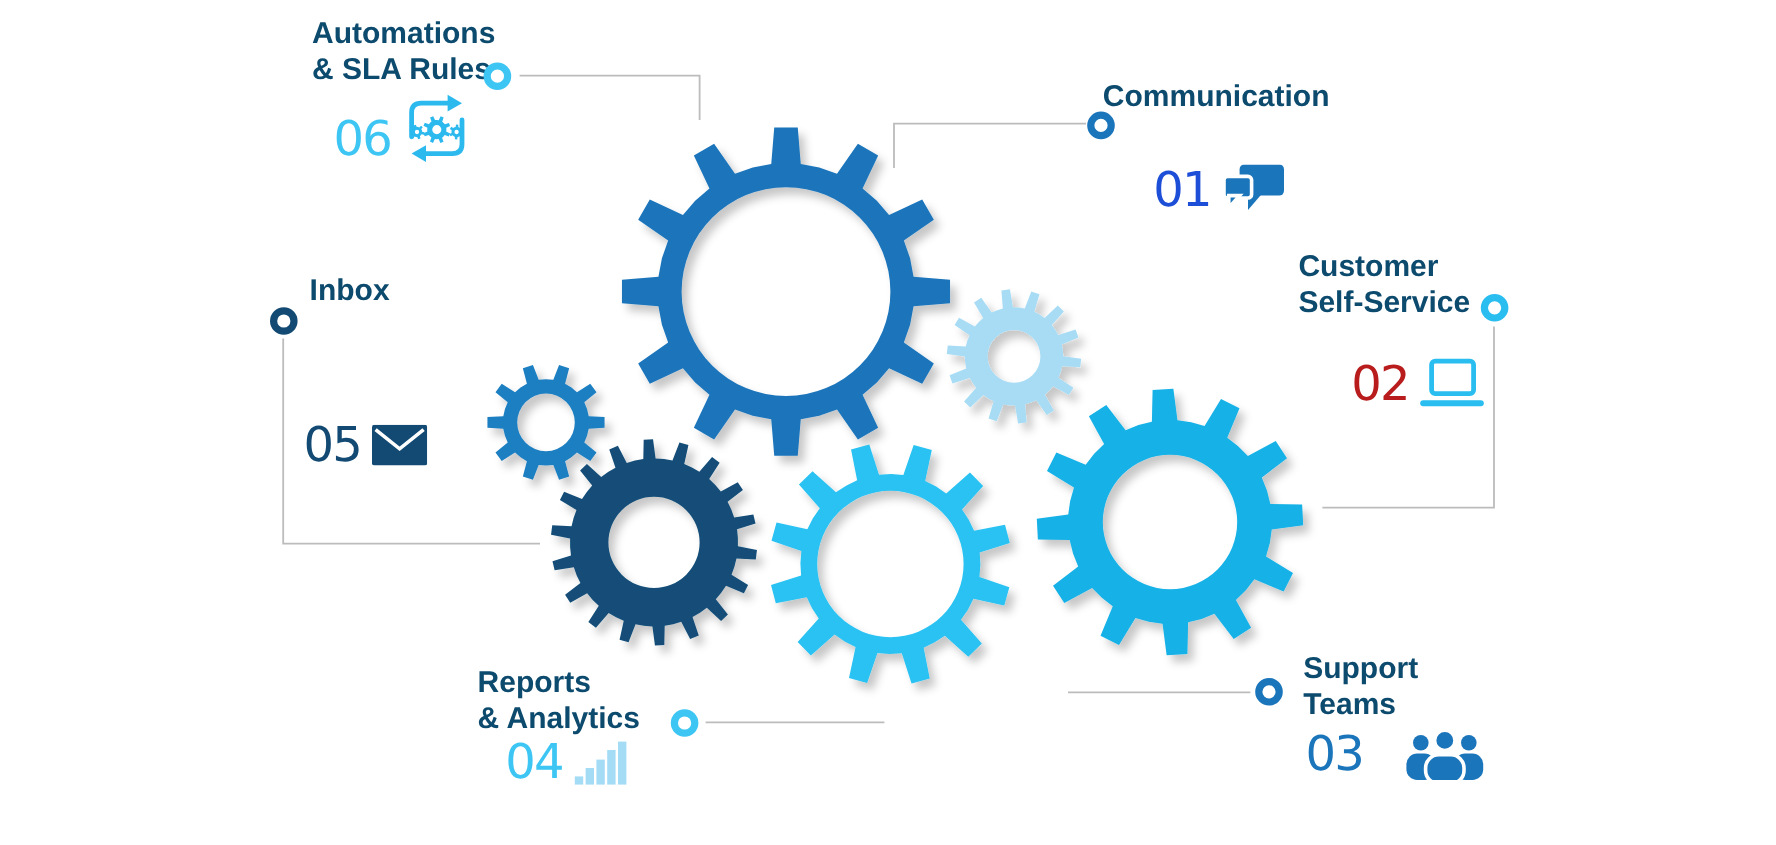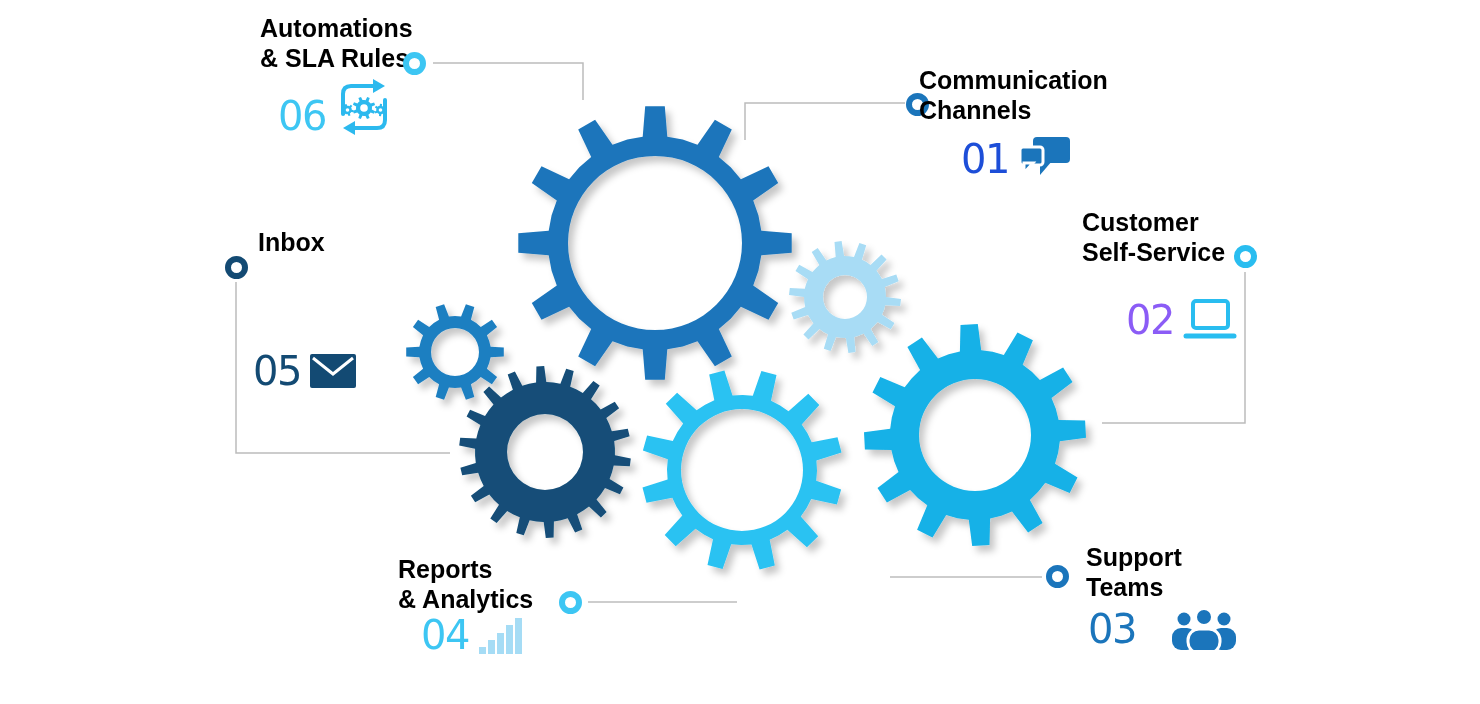--- a/index.html
+++ b/index.html
@@ -1,19 +1,19 @@
 <!DOCTYPE html>
 <html><head>
 <meta charset="utf-8">
 <style>
   html,body{margin:0;padding:0;background:#ffffff;}
   #canvas{position:relative;width:1480px;height:704px;background:#ffffff;overflow:hidden;
           font-family:"Liberation Sans",sans-serif;}
   #gear-layer{position:absolute;left:0;top:0;width:1480px;height:704px;}
-  .feature-title{position:absolute;font-weight:bold;font-size:25px;line-height:30px;color:#000000;white-space:nowrap;}
+  .feature-title{position:absolute;font-weight:bold;font-size:25px;line-height:30px;color:#0c4a6e;white-space:nowrap;}
   .feature-title span{display:block;}
   .ring{position:absolute;width:11px;height:11px;border:6px solid #999;border-radius:50%;background:#fff;}
   .badge{position:absolute;display:flex;align-items:center;gap:9px;}
   .num{font-family:"DejaVu Sans",sans-serif;font-size:40px;line-height:1;letter-spacing:-1.5px;font-weight:500;}
   .icon svg{display:block;}
 </style>
 </head>
 <body>
 
 <div id="canvas">
@@ -63,21 +63,20 @@
             </g>
         </svg>
       </span>
     </div>
   </div>
 
   <div>
     <span class="ring" style="left: 906px; top: 93px; border-color: rgb(27, 117, 187);"></span>
     <div class="feature-title" style="left:886px;top:65px;margin-left:33px;">
       <span>Communication</span>
-      <span>Channels</span>
     </div>
     <div class="badge" style="left:933px;top:137px;">
       <span class="num" style="color: #1d4ed8; margin-left: 28px;">01</span>
       <span class="icon">
         <svg width="54" height="44" viewBox="0 0 54 44">
           <g>
             <rect x="15" y="0" width="37" height="26" rx="4" fill="#1b75bb"></rect>
             <polygon points="22,24 34,24 22,38" fill="#1b75bb"></polygon>
           </g>
           <g stroke="#ffffff" stroke-width="3">
@@ -89,21 +88,21 @@
     </div>
   </div>
 
   <div>
     <div class="feature-title" style="left:1082px;top:207px;">
       <span>Customer</span>
       <span>Self-Service</span>
     </div>
     <span class="ring" style="left: 1234px; top: 245px; border-color: rgb(41, 189, 240);"></span>
     <div class="badge" style="left:1126px;top:298px;">
-      <span class="num" style="color: #8b5cf6;">02</span>
+      <span class="num" style="color: #b91c1c;">02</span>
       <span class="icon">
         <svg width="54" height="44" viewBox="0 0 54 44">
           <rect x="10" y="3" width="35" height="27" rx="3" fill="none" stroke-width="4" stroke="#29bdf0"></rect>
           <line x1="3" y1="38" x2="51" y2="38" stroke-width="5" stroke-linecap="round" stroke="#29bdf0"></line>
         </svg>
       </span>
     </div>
   </div>
 
   <div>

